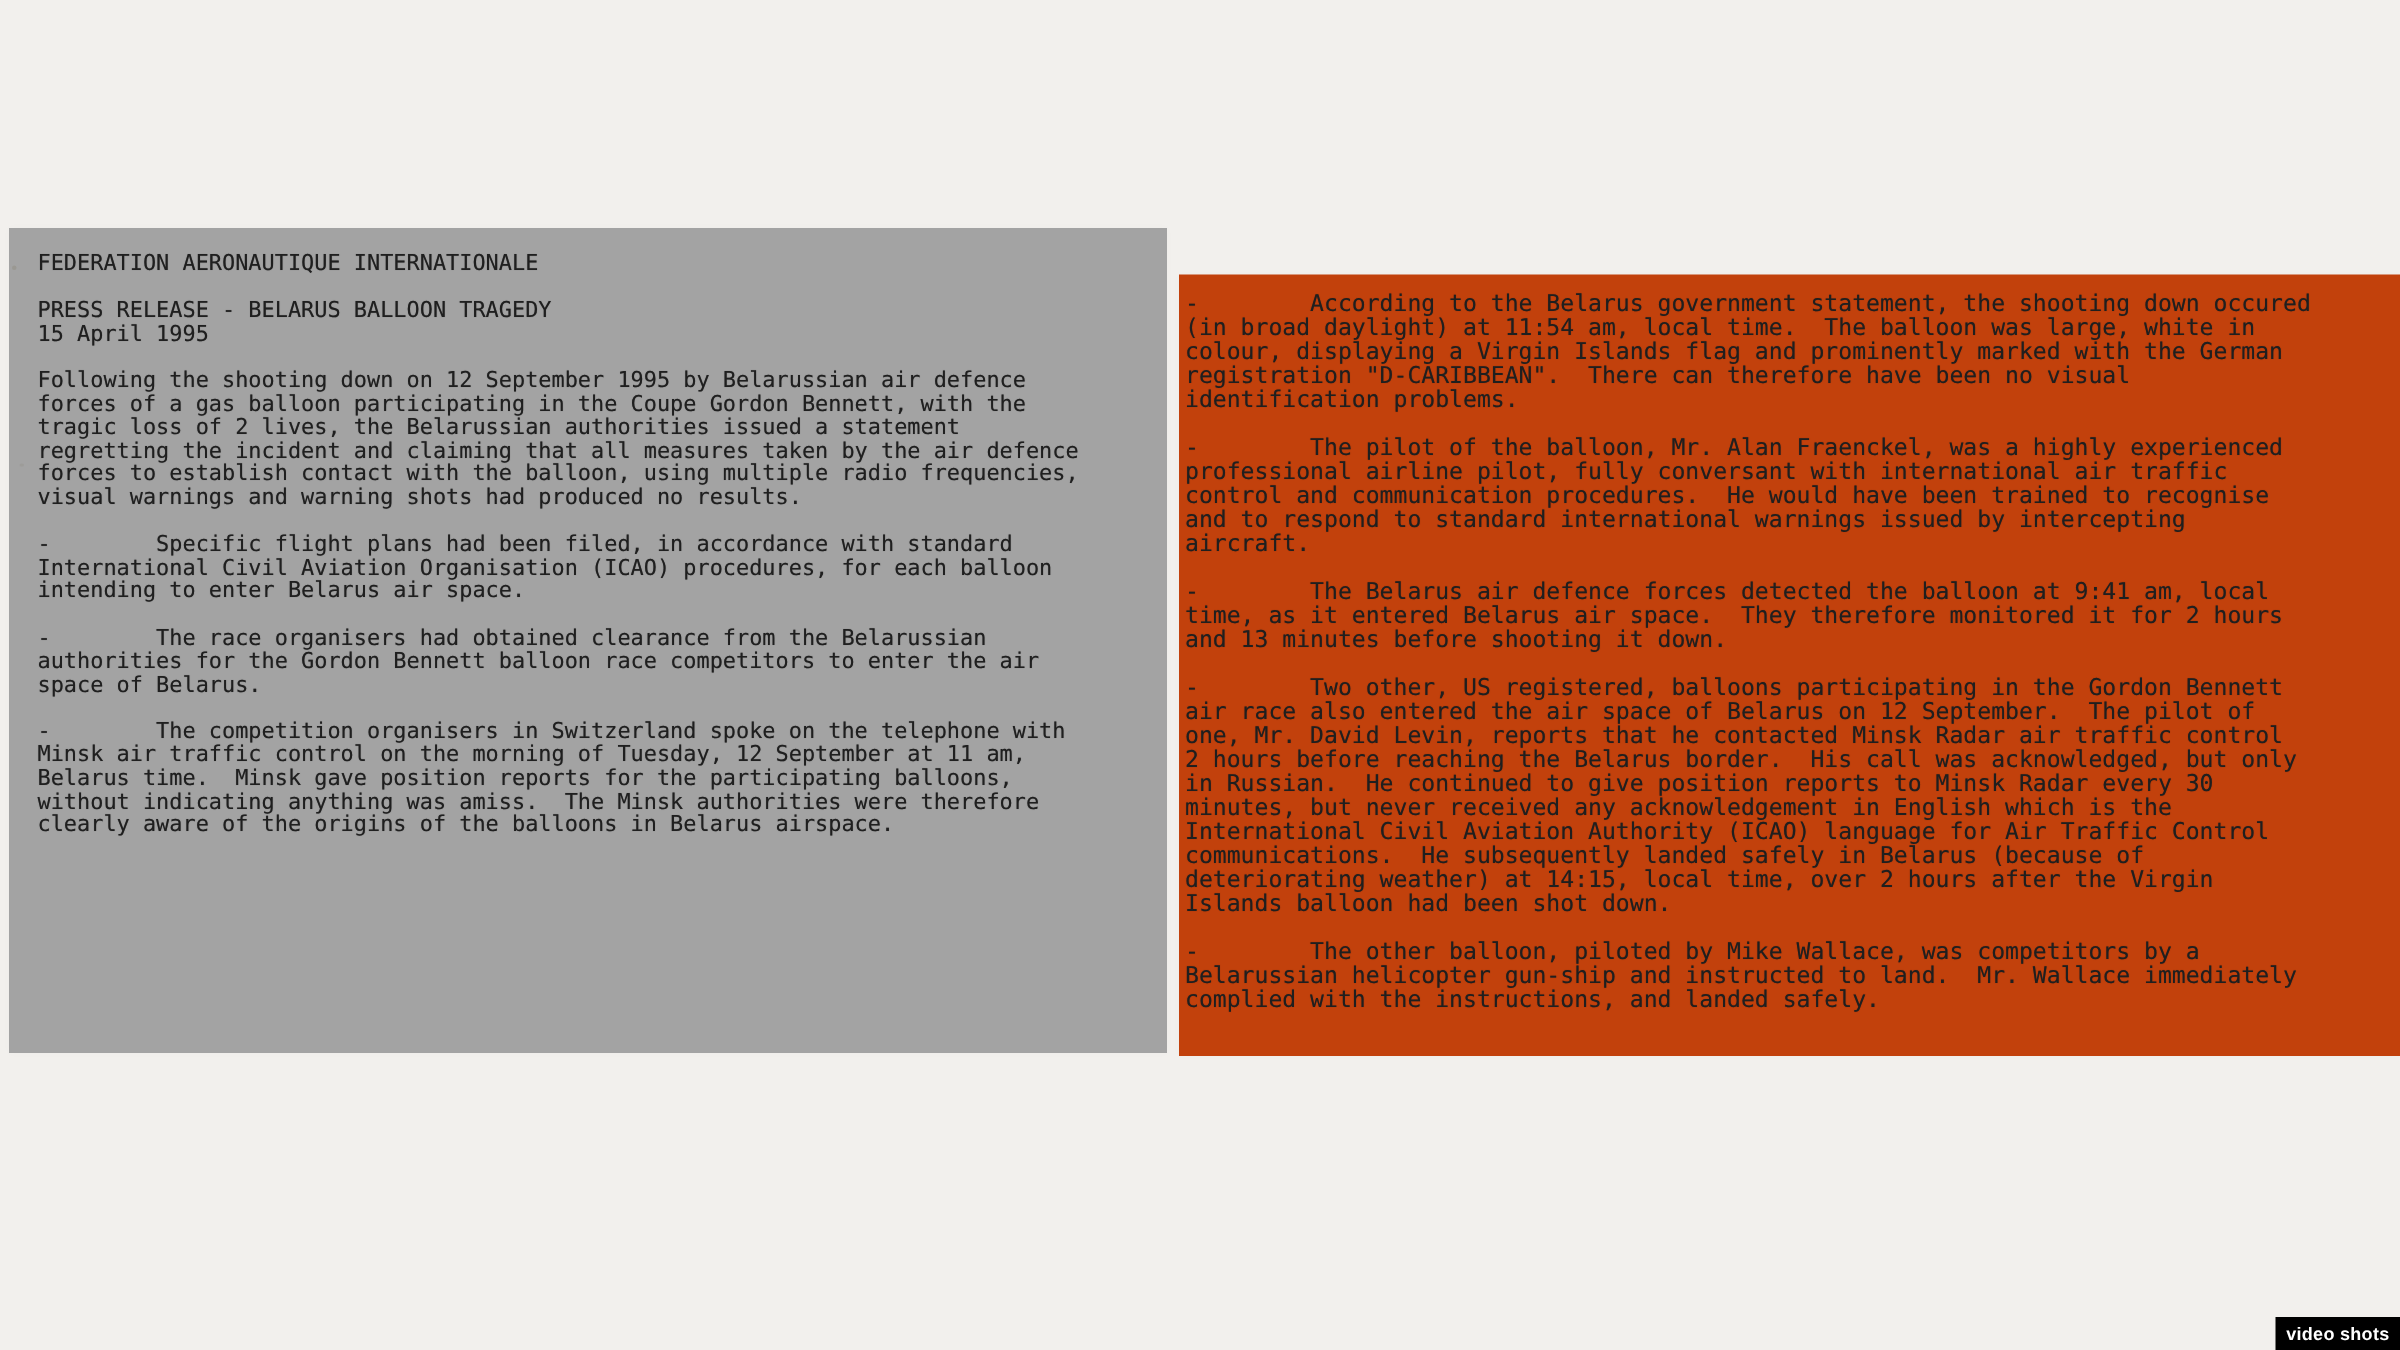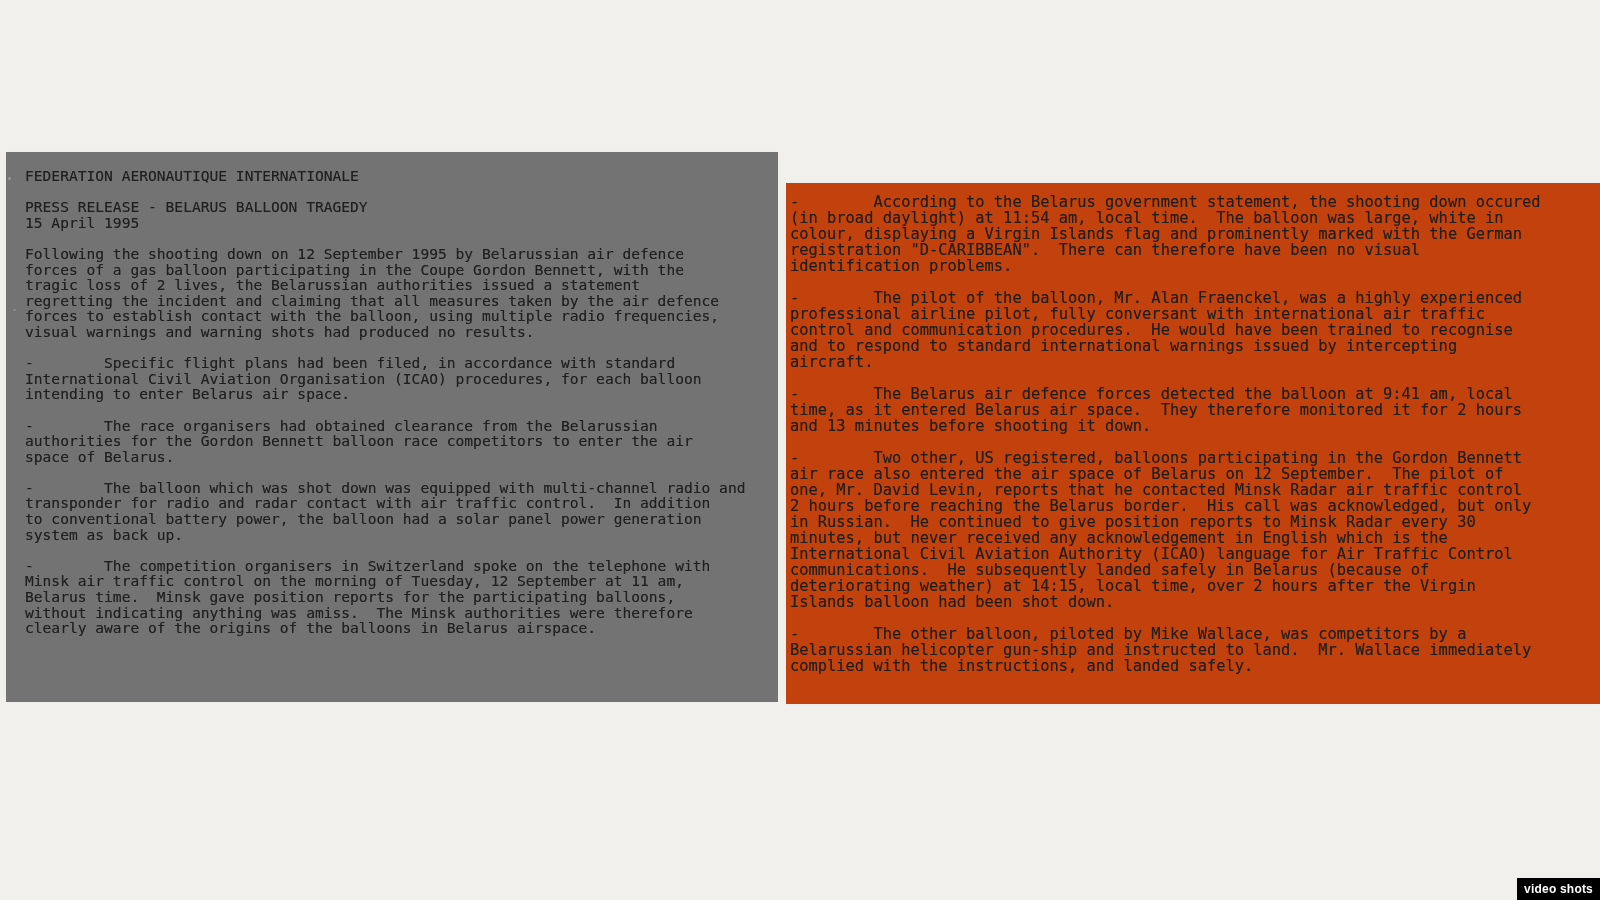--- a/index.html
+++ b/index.html
@@ -72,41 +72,37 @@
     align-items: center;
     font-family: "Liberation Sans", sans-serif;
     font-weight: bold;
     font-size: 12px;
     letter-spacing: 0.2px;
   }
 </style>
 </head>
 <body style="background: rgb(242, 240, 237);">
 
-<div class="page" id="left-page" style="background: #737373;">
+<div class="page" id="left-page" style="background: #a3a3a3;">
   <div class="doc-text" id="left-text" style="color: rgb(31, 31, 31);">
     <p class="para">FEDERATION AERONAUTIQUE INTERNATIONALE</p>
     <p class="para">PRESS RELEASE - BELARUS BALLOON TRAGEDY
 15 April 1995</p>
     <p class="para">Following the shooting down on 12 September 1995 by Belarussian air defence
 forces of a gas balloon participating in the Coupe Gordon Bennett, with the
 tragic loss of 2 lives, the Belarussian authorities issued a statement
 regretting the incident and claiming that all measures taken by the air defence
 forces to establish contact with the balloon, using multiple radio frequencies,
 visual warnings and warning shots had produced no results.</p>
     <p class="para">-        Specific flight plans had been filed, in accordance with standard
 International Civil Aviation Organisation (ICAO) procedures, for each balloon
 intending to enter Belarus air space.</p>
     <p class="para">-        The race organisers had obtained clearance from the Belarussian
 authorities for the Gordon Bennett balloon race competitors to enter the air
 space of Belarus.</p>
-    <p class="para">-        The balloon which was shot down was equipped with multi-channel radio and
-transponder for radio and radar contact with air traffic control.  In addition
-to conventional battery power, the balloon had a solar panel power generation
-system as back up.</p>
     <p class="para">-        The competition organisers in Switzerland spoke on the telephone with
 Minsk air traffic control on the morning of Tuesday, 12 September at 11 am,
 Belarus time.  Minsk gave position reports for the participating balloons,
 without indicating anything was amiss.  The Minsk authorities were therefore
 clearly aware of the origins of the balloons in Belarus airspace.</p>
   </div>
 </div>
 
 <div class="page" id="right-page" style="background: #c2410c;">
   <div class="doc-text" id="right-text" style="color: rgb(31, 31, 31);">

